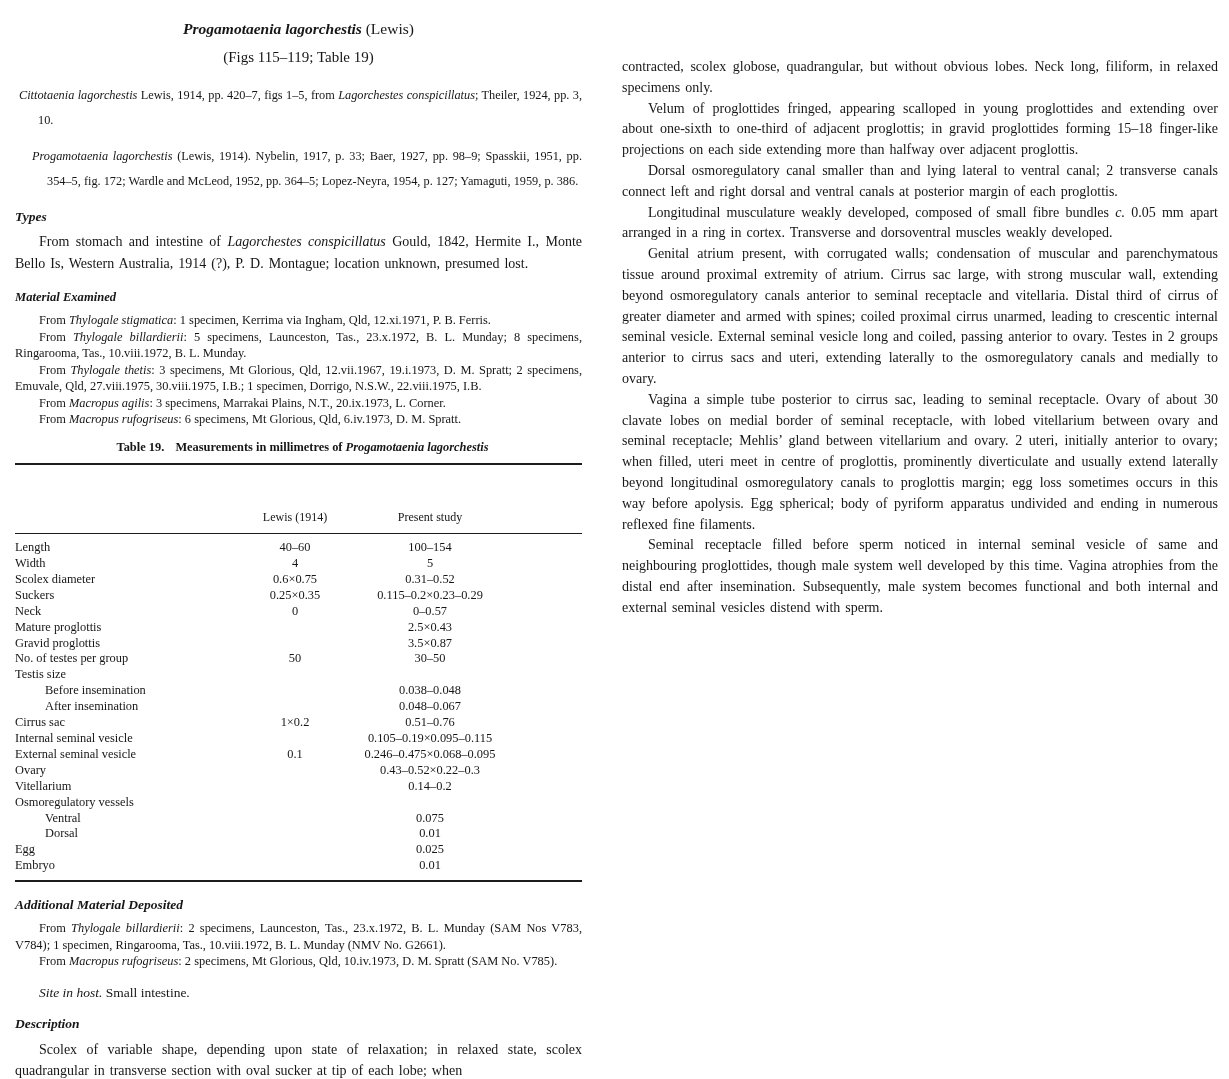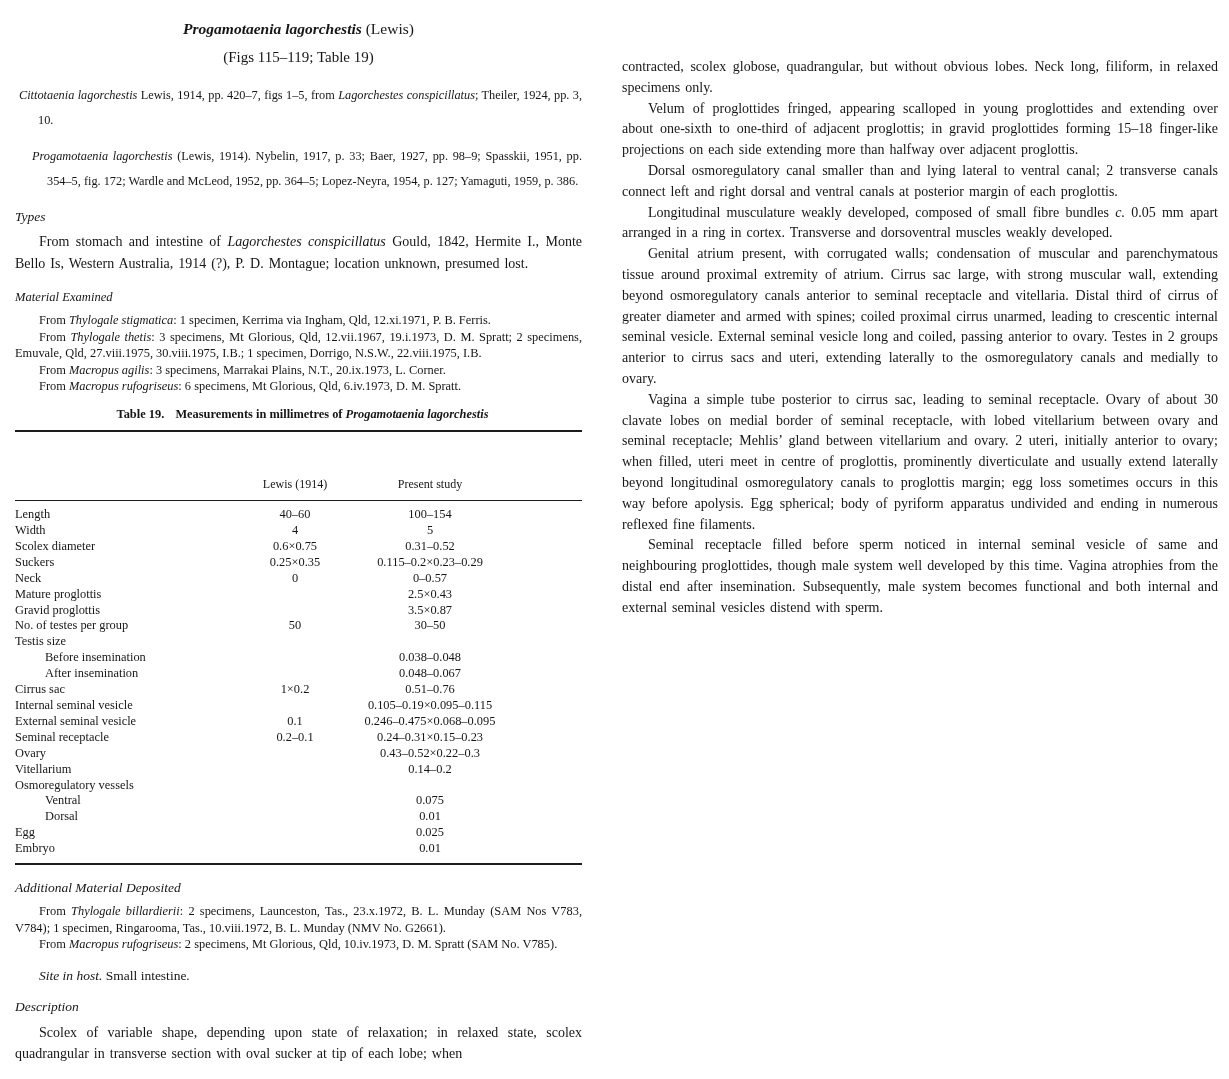--- a/index.html
+++ b/index.html
@@ -16,21 +16,21 @@
   .s-b  { font-weight:bold;margin-left:8px; }
   .s-bi { font-weight:bold; font-style:italic; }
 
   .title-line { text-align:center; font-size:15.5px; margin:0; font-weight:normal; }
   .subtitle   { text-align:center; font-size:15px; margin-top:11px; }
 
   .syn { font-size:12.3px; line-height:25px; margin:0; text-align:justify; }
   .syn.first  { margin-top:17px; padding-left:23px; text-indent:-19px; }
   .syn.second { margin-top:11px; padding-left:32px; text-indent:-15px; }
 
-  .sec { font-style:italic; font-weight:normal; font-size:13.5px; margin:15px 0 0 0; }
+  .sec { font-style:italic; font-weight:bold; font-size:13.5px; margin:15px 0 0 0; }
   .sec.small { font-size:12.6px; }
 
   .types-p { font-size:14px; line-height:22px; text-align:justify; text-indent:24px; margin:6px 0 0 0; word-spacing:1.5px; }
 
   #material-list { margin-top:7px; }
   .mat-p { font-size:12.4px; line-height:16.5px; text-align:justify; text-indent:24px; margin:0; }
 
   .tbl { margin-top:12px; }
   .tbl-caption { text-align:center; font-size:12.4px; margin-bottom:8px; }
   .rule { height:2px; background:#1c1c1c; }
@@ -60,20 +60,21 @@
 
     <p class="syn first"><span class="s-i">Cittotaenia lagorchestis</span><span> Lewis, 1914, pp. 420–7, figs 1–5, from </span><span class="s-i">Lagorchestes conspicillatus</span><span>;  Theiler, 1924, pp. 3, 10.</span></p>
     <p class="syn second"><span class="s-i">Progamotaenia lagorchestis</span><span> (Lewis, 1914).  Nybelin, 1917, p. 33;  Baer, 1927, pp. 98–9;  Spasskii, 1951, pp. 354–5, fig. 172;  Wardle and McLeod, 1952, pp. 364–5;  Lopez-Neyra, 1954, p. 127;  Yamaguti, 1959, p. 386.</span></p>
 
     <h2 class="sec">Types</h2>
     <p class="types-p"><span>From stomach and intestine of </span><span class="s-i">Lagorchestes conspicillatus</span><span> Gould, 1842, Hermite I., Monte Bello Is, Western Australia, 1914 (?), P. D. Montague;  location unknown, presumed lost.</span></p>
 
     <h2 class="sec small">Material Examined</h2>
     <div id="material-list">
         <p class="mat-p"><span>From </span><span class="s-i">Thylogale stigmatica</span><span>:  1 specimen, Kerrima via Ingham, Qld, 12.xi.1971, P. B. Ferris.</span></p>
+        <p class="mat-p"><span>From </span><span class="s-i">Thylogale billardierii</span><span>:  5 specimens, Launceston, Tas., 23.x.1972, B. L. Munday;  8 specimens, Ringarooma, Tas., 10.viii.1972, B. L. Munday.</span></p>
         <p class="mat-p"><span>From </span><span class="s-i">Thylogale thetis</span><span>:  3 specimens, Mt Glorious, Qld, 12.vii.1967, 19.i.1973, D. M. Spratt;  2 specimens, Emuvale, Qld, 27.viii.1975, 30.viii.1975, I.B.;  1 specimen, Dorrigo, N.S.W., 22.viii.1975, I.B.</span></p>
         <p class="mat-p"><span>From </span><span class="s-i">Macropus agilis</span><span>:  3 specimens, Marrakai Plains, N.T., 20.ix.1973, L. Corner.</span></p>
         <p class="mat-p"><span>From </span><span class="s-i">Macropus rufogriseus</span><span>:  6 specimens, Mt Glorious, Qld, 6.iv.1973, D. M. Spratt.</span></p>
       </div>
 
     <div class="tbl">
       <div class="tbl-caption"><span class="s-b">Table 19.</span><span class="s-b">  Measurements in millimetres of </span><span class="s-bi">Progamotaenia lagorchestis</span></div>
       <div class="rule"></div>
       <div class="tbl-head">
         <div class="hc0"></div>
@@ -144,25 +145,20 @@
           </div>
           <div class="tbl-row">
             <div class="cell-label">Internal seminal vesicle</div>
             <div class="cell-lewis"></div>
             <div class="cell-present">0.105–0.19×0.095–0.115</div>
           </div>
           <div class="tbl-row">
             <div class="cell-label">External seminal vesicle</div>
             <div class="cell-lewis">0.1</div>
             <div class="cell-present">0.246–0.475×0.068–0.095</div>
-          </div>
-          <div class="tbl-row">
-            <div class="cell-label">Seminal receptacle</div>
-            <div class="cell-lewis">0.2–0.1</div>
-            <div class="cell-present">0.24–0.31×0.15–0.23</div>
           </div>
           <div class="tbl-row">
             <div class="cell-label">Ovary</div>
             <div class="cell-lewis"></div>
             <div class="cell-present">0.43–0.52×0.22–0.3</div>
           </div>
           <div class="tbl-row">
             <div class="cell-label">Vitellarium</div>
             <div class="cell-lewis"></div>
             <div class="cell-present">0.14–0.2</div>

